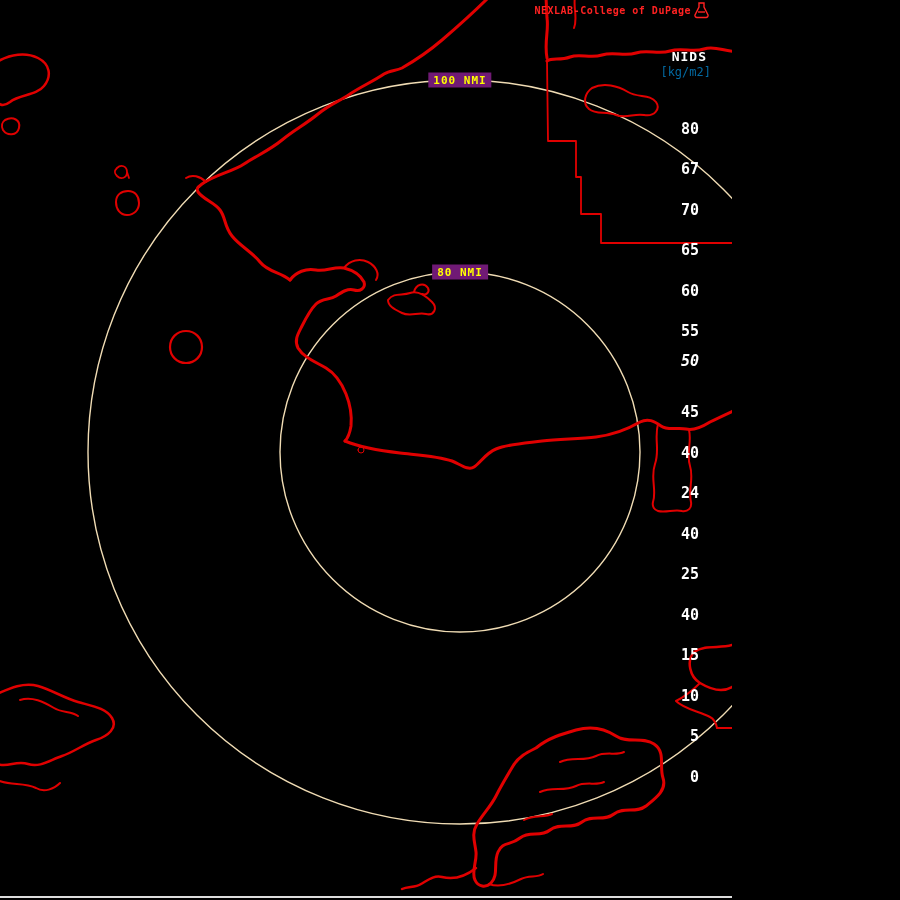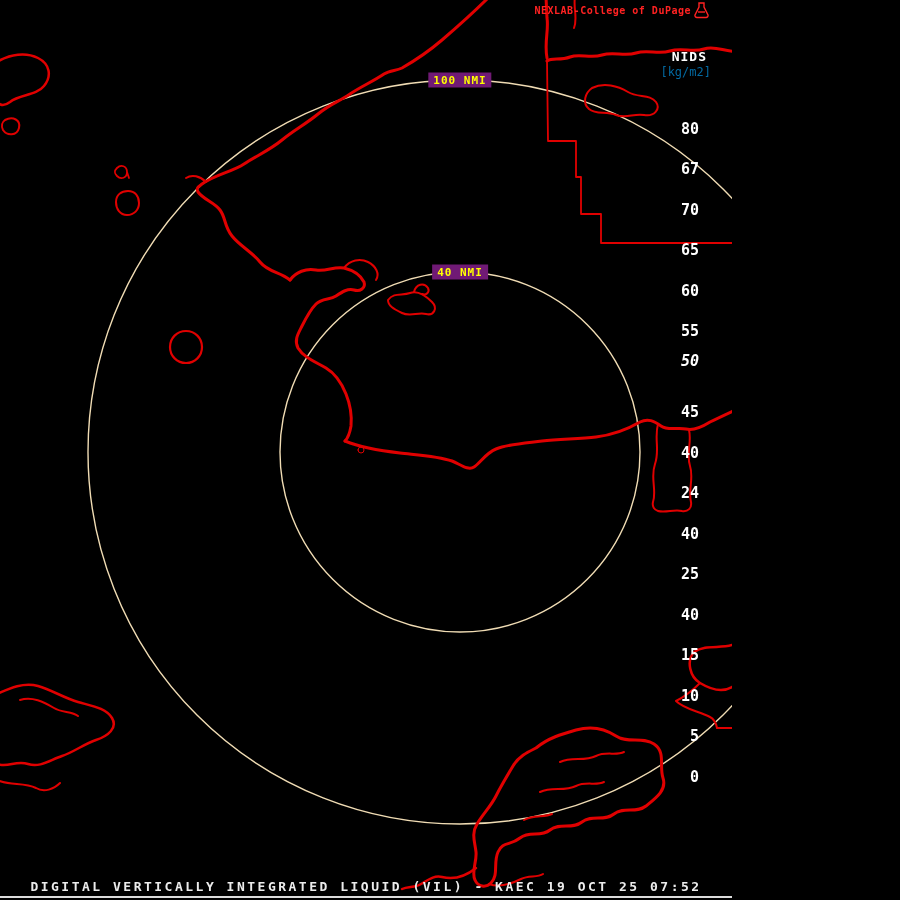--- a/index.html
+++ b/index.html
@@ -125,25 +125,24 @@
       <div class="cb-seg" style="height: 40.5px; background: rgb(210, 170, 0);"></div>
       <div class="cb-seg" style="height: 40.5px; background: rgb(255, 255, 0);"></div>
       <div class="cb-seg" style="height: 40.5px; background: rgb(0, 172, 84);"></div>
       <div class="cb-seg" style="height: 40.5px; background: rgb(0, 156, 156);"></div>
       <div class="cb-seg" style="height: 40.5px; background: rgb(0, 84, 220);"></div>
       <div class="cb-seg" style="height: 40.5px; background: linear-gradient(rgb(0, 220, 255), rgb(0, 100, 180));"></div>
       <div class="cb-seg" style="height: 40.5px; background: rgb(0, 0, 0);"></div>
       <div class="cb-seg" style="height: 20.25px; background: rgb(0, 0, 0);"></div>
     </div>
 
-  <div class="footer">DIGITAL VERTICALLY INTEGRATED LIQUID (VIL) - KAEC 19 OCT 25 07:52</div>
   <div class="bottom-line"></div>
 
 <div class="ring-label" style="left: 460px; top: 80px;">100 NMI</div>
-    <div class="ring-label" style="left: 460px; top: 272px;">40 NMI</div>
+    <div class="ring-label" style="left: 460px; top: 272px;">80 NMI</div>
     <div class="cb-tick" style="top: 128.5px;">80</div>
     <div class="cb-tick" style="top: 169px;">67</div>
     <div class="cb-tick" style="top: 209.5px;">70</div>
     <div class="cb-tick" style="top: 250px;">65</div>
     <div class="cb-tick" style="top: 290.5px;">60</div>
     <div class="cb-tick" style="top: 331px;">55</div>
     <div class="cb-tick" style="top: 361px; font-style: italic;">50</div>
     <div class="cb-tick" style="top: 412px;">45</div>
     <div class="cb-tick" style="top: 452.5px;">40</div>
     <div class="cb-tick" style="top: 493px;">24</div>

